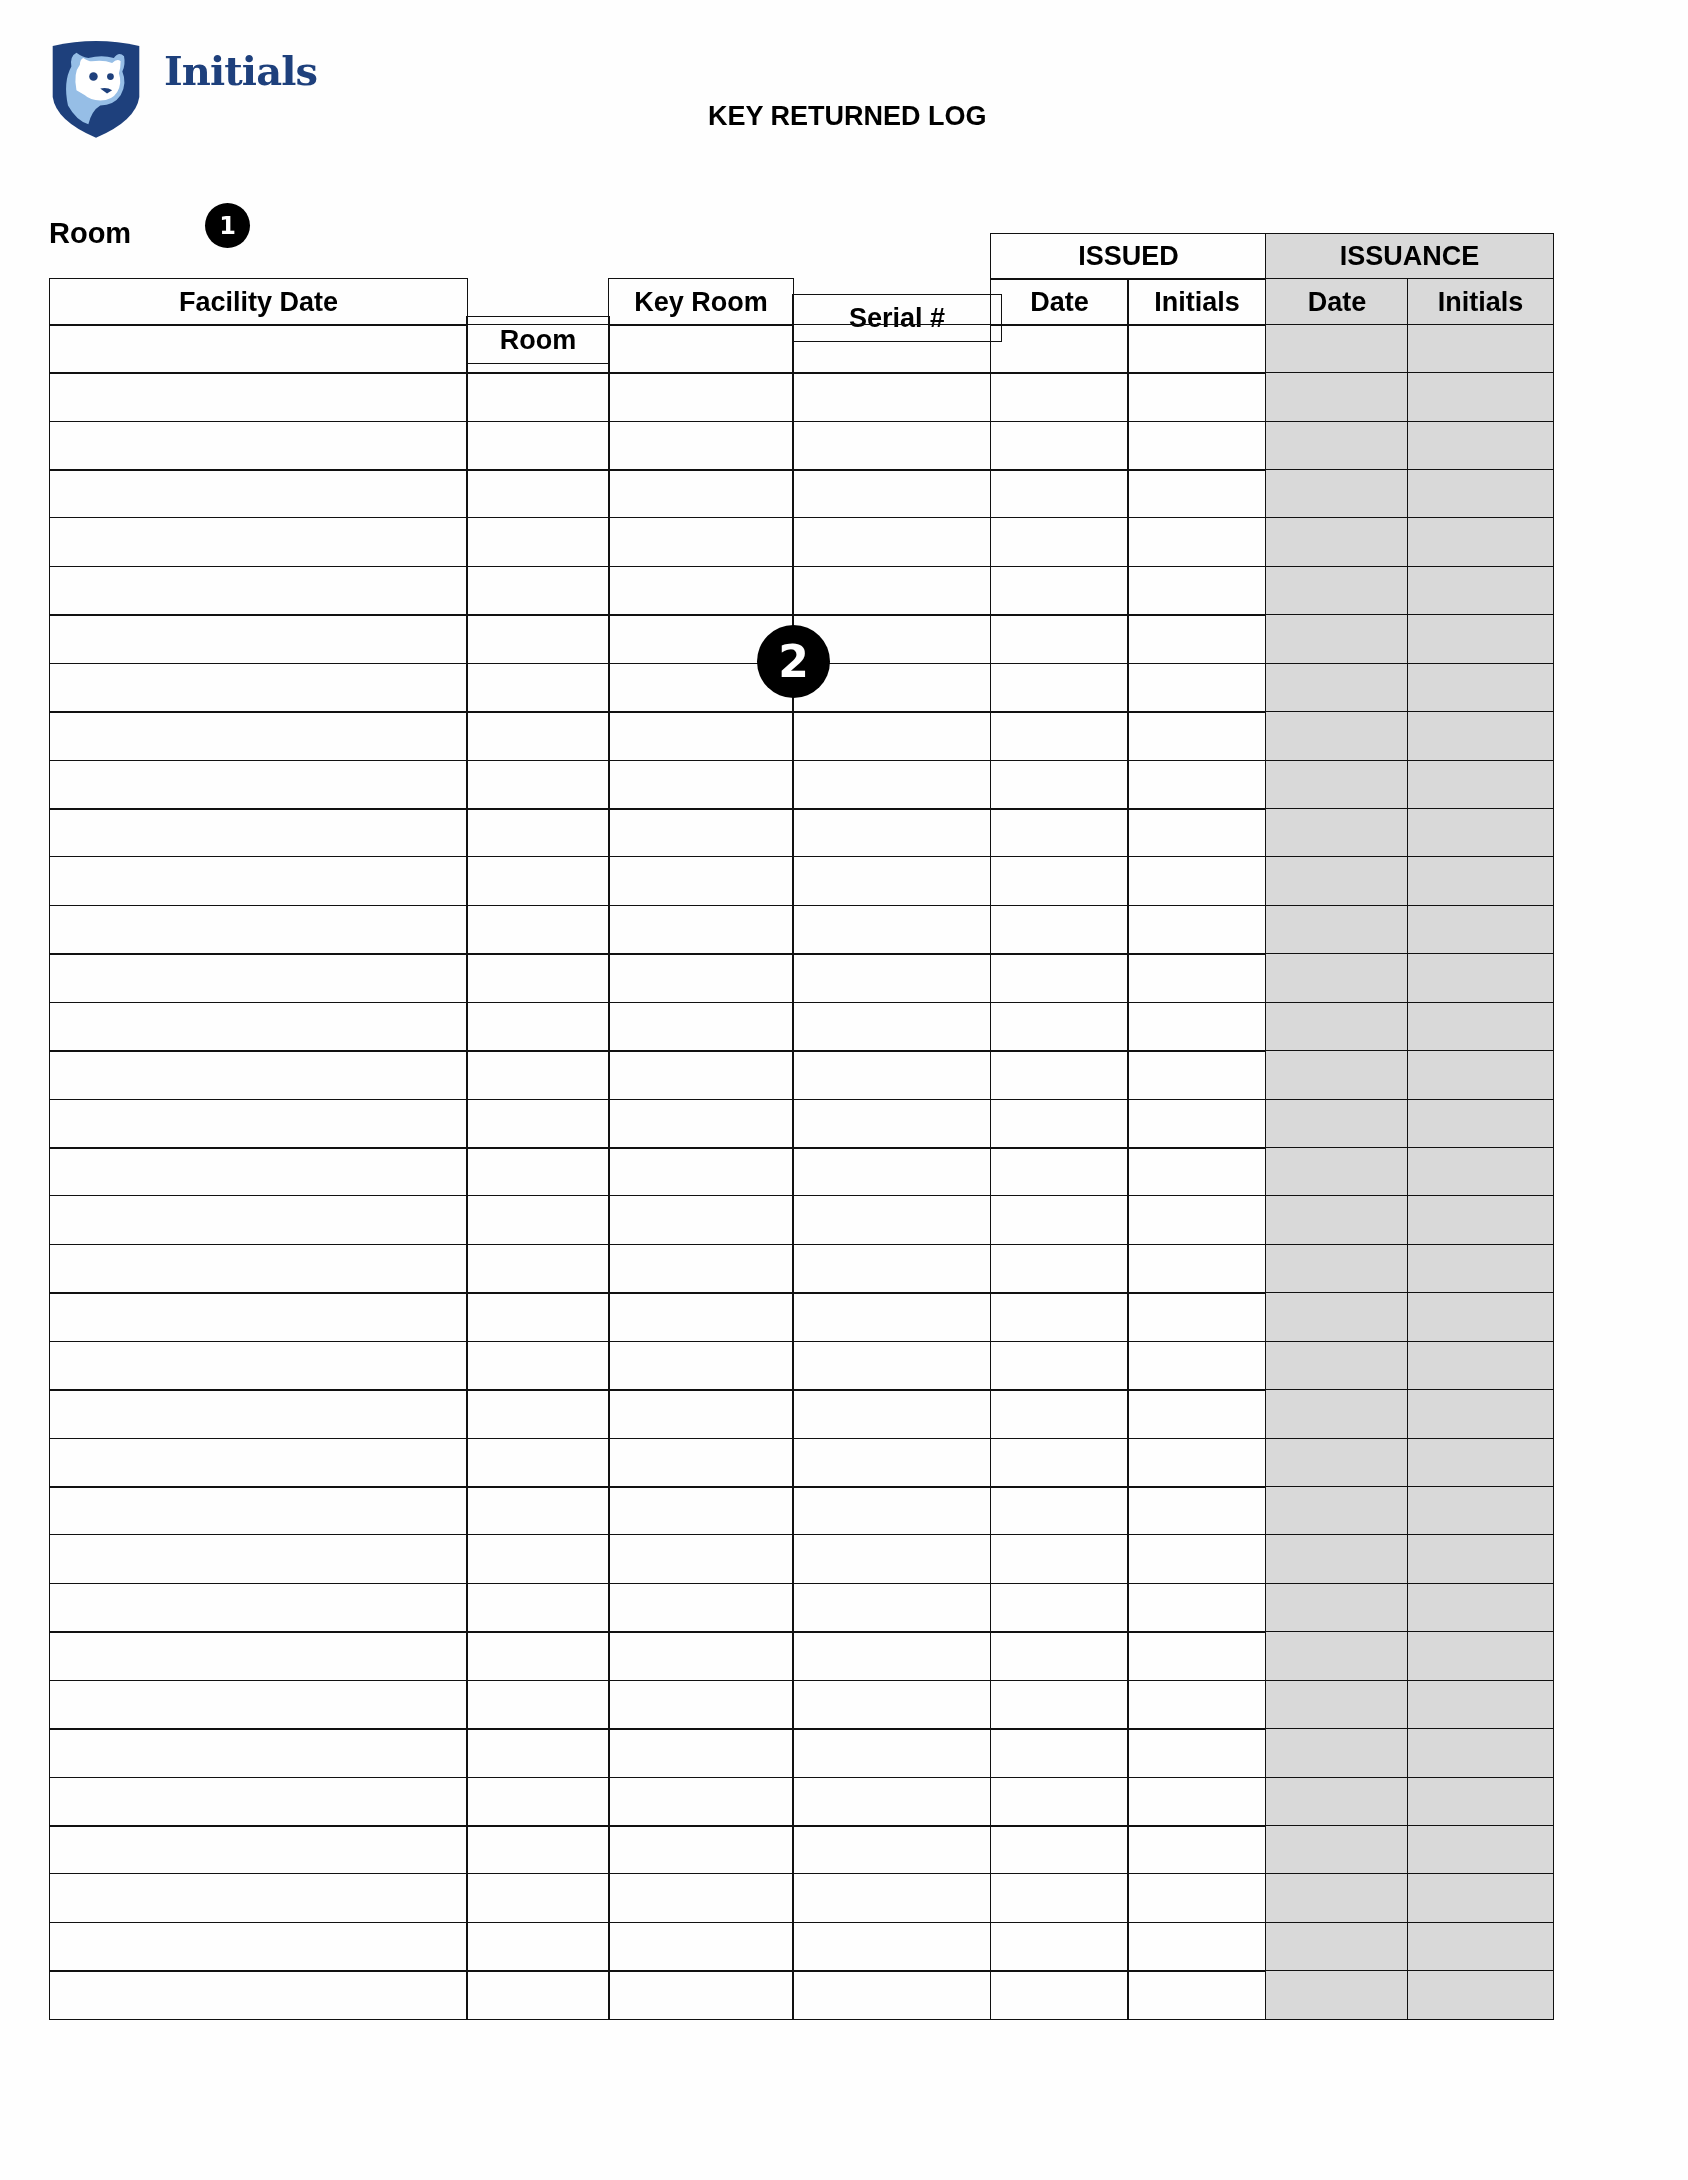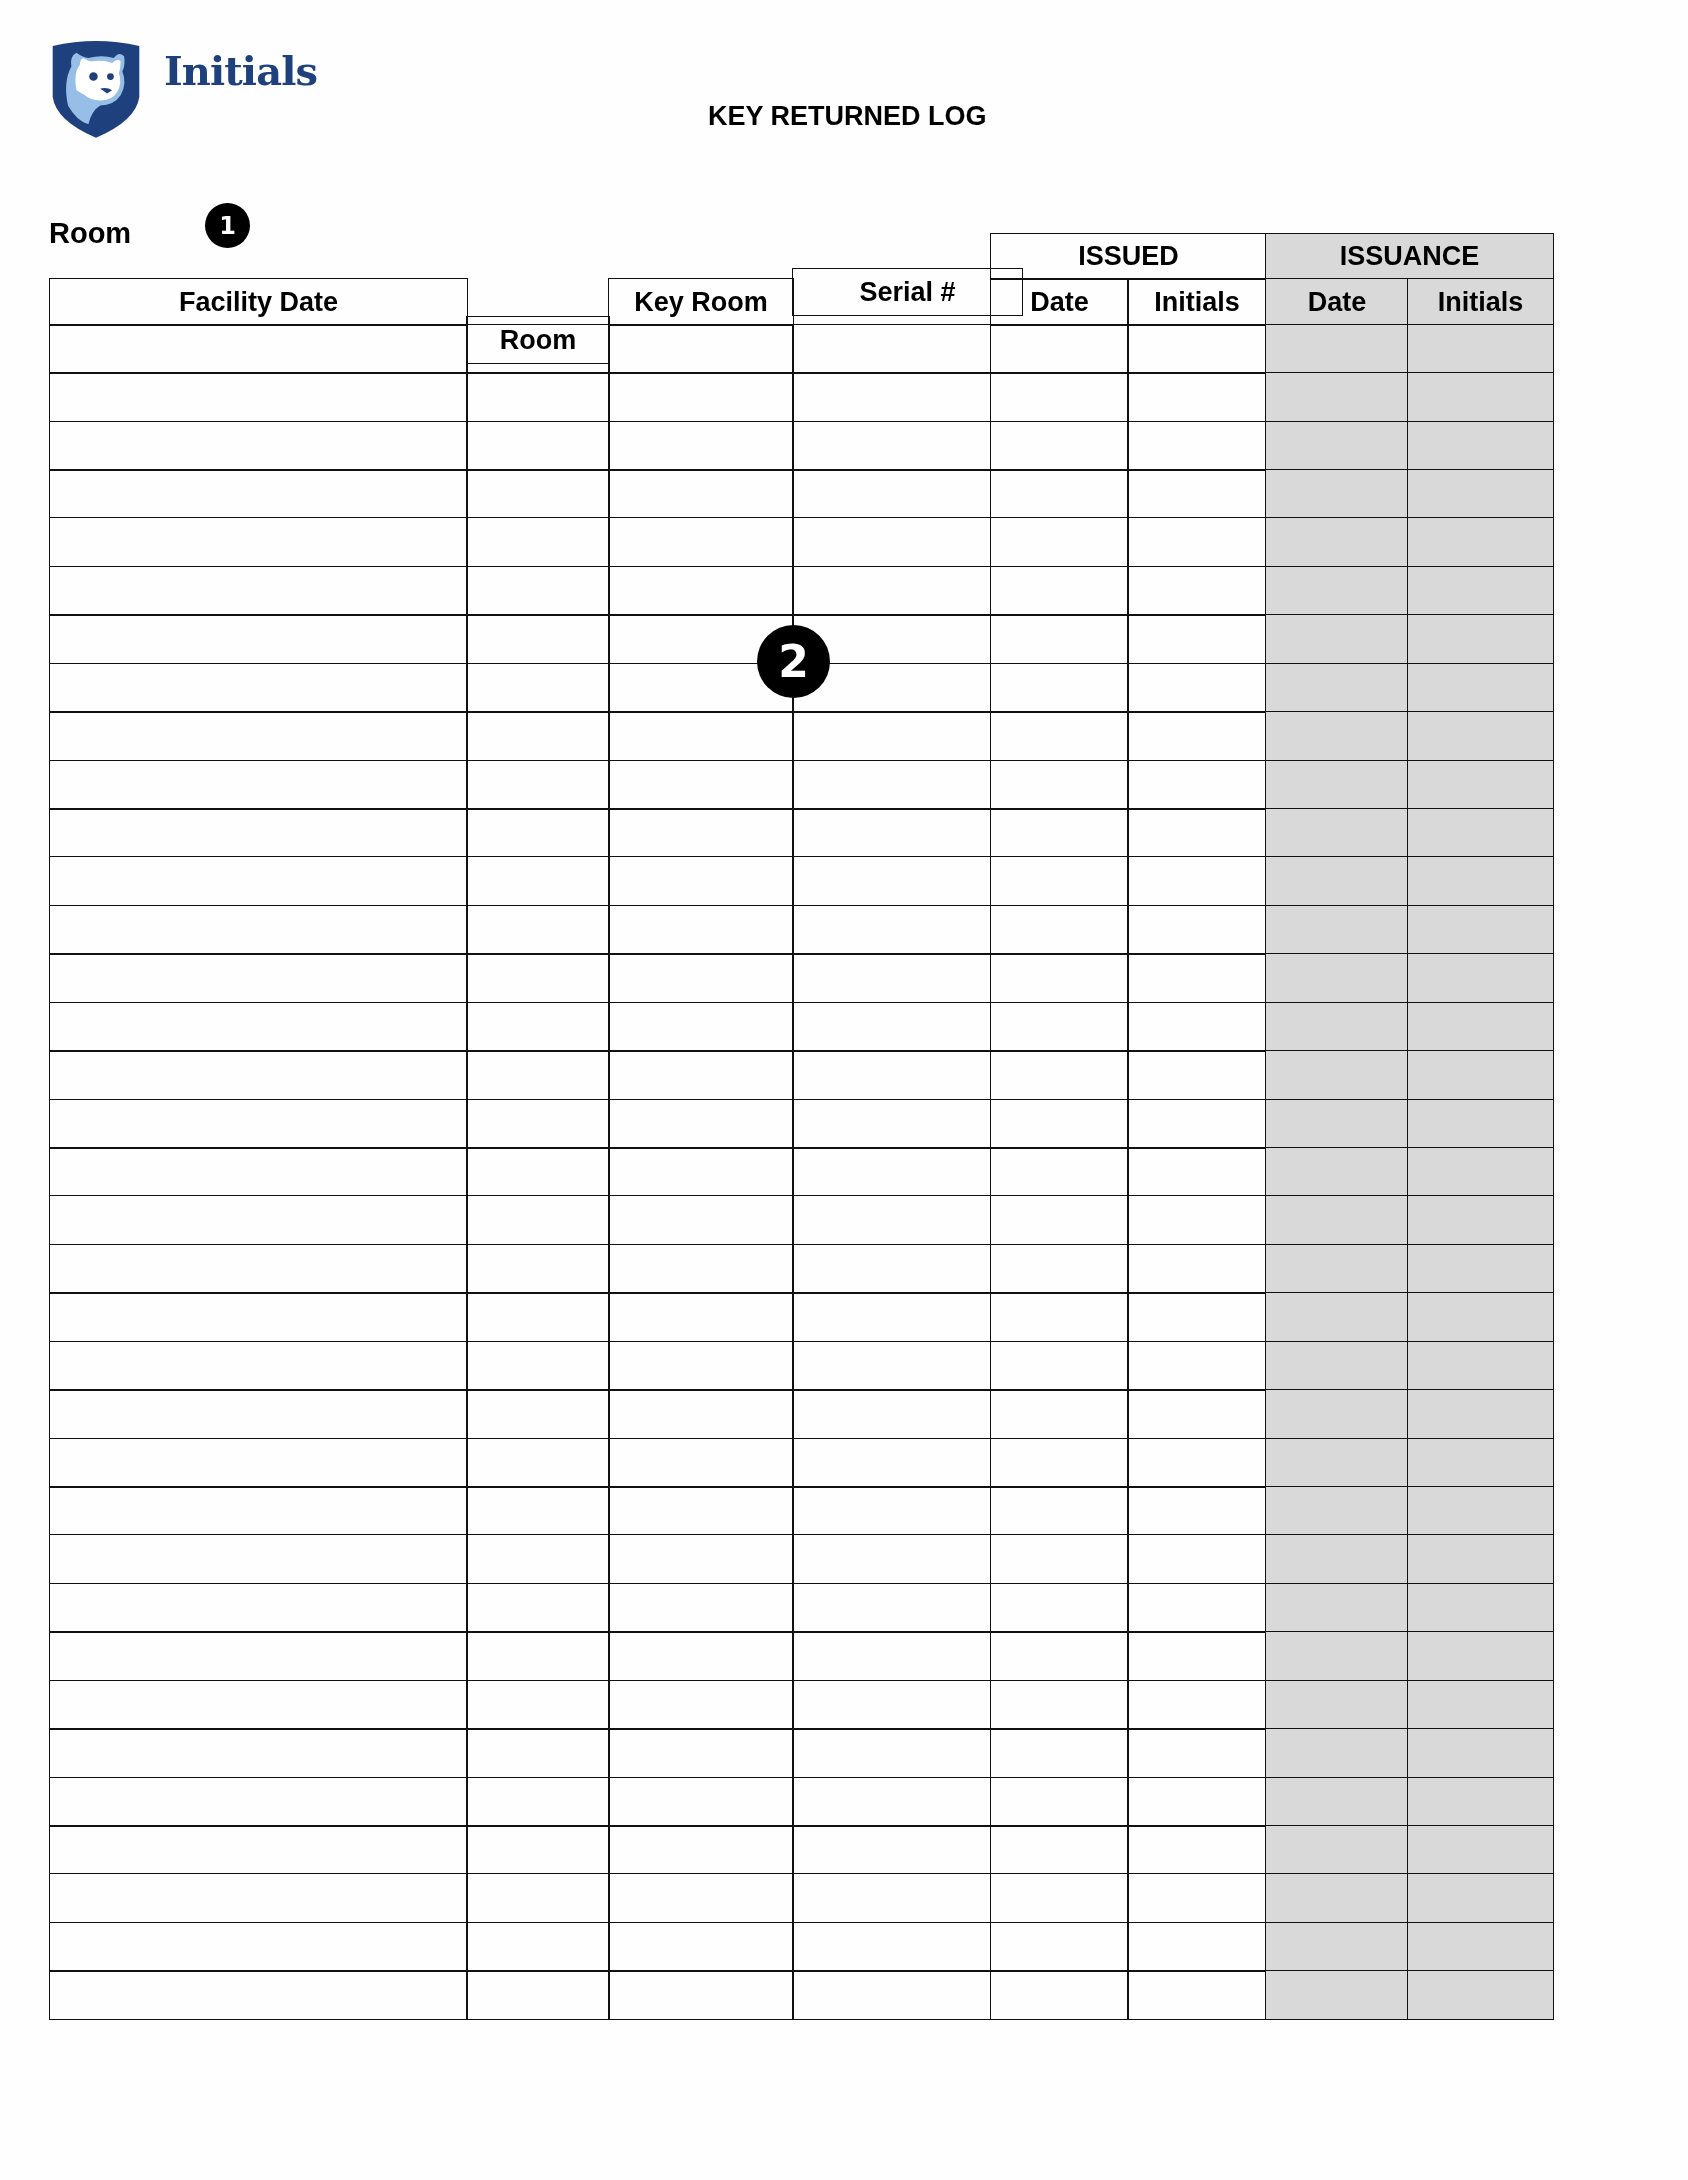--- a/index.html
+++ b/index.html
@@ -51,21 +51,21 @@
 
 <div class="badge badge-1">1</div>
 <div class="badge badge-2">2</div>
 
 <div class="log-table" id="log-table">
     <div class="cell" style="left: 990px; top: 233px; width: 277px; height: 47px;">ISSUED</div>
     <div class="cell gray" style="left: 1265px; top: 233px; width: 289px; height: 47px;">ISSUANCE</div>
     <div class="cell" style="left: 49px; top: 278px; width: 419px; height: 48px;">Facility Date</div>
     <div class="cell" style="left: 466px; top: 278px; width: 144px; height: 48px; margin-top: 38px;">Room</div>
     <div class="cell" style="left: 608px; top: 278px; width: 186px; height: 48px;">Key Room</div>
-    <div class="cell" style="left: 792px; top: 268px; width: 231px; height: 48px;">Serial #</div>
+    <div class="cell" style="left: 792px; top: 294px; width: 210px; height: 48px;">Serial #</div>
     <div class="cell" style="left: 990px; top: 278px; width: 139px; height: 48px;">Date</div>
     <div class="cell" style="left: 1127px; top: 278px; width: 140px; height: 48px;">Initials</div>
     <div class="cell gray" style="left: 1265px; top: 278px; width: 144px; height: 48px;">Date</div>
     <div class="cell gray" style="left: 1407px; top: 278px; width: 147px; height: 48px;">Initials</div>
     <div class="cell empty" style="left: 49px; top: 324px; width: 419px; height: 50px;"></div>
     <div class="cell empty" style="left: 466px; top: 324px; width: 144px; height: 50px;"></div>
     <div class="cell empty" style="left: 608px; top: 324px; width: 186px; height: 50px;"></div>
     <div class="cell empty" style="left: 792px; top: 324px; width: 199px; height: 50px;"></div>
     <div class="cell empty" style="left: 990px; top: 324px; width: 139px; height: 50px;"></div>
     <div class="cell empty" style="left: 1127px; top: 324px; width: 140px; height: 50px;"></div>

